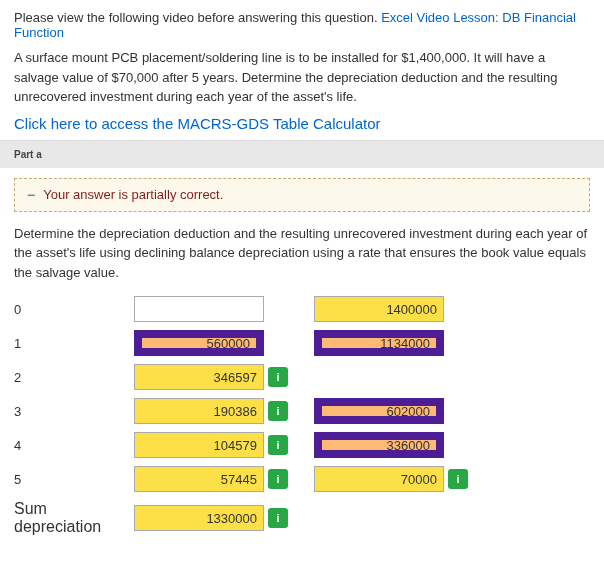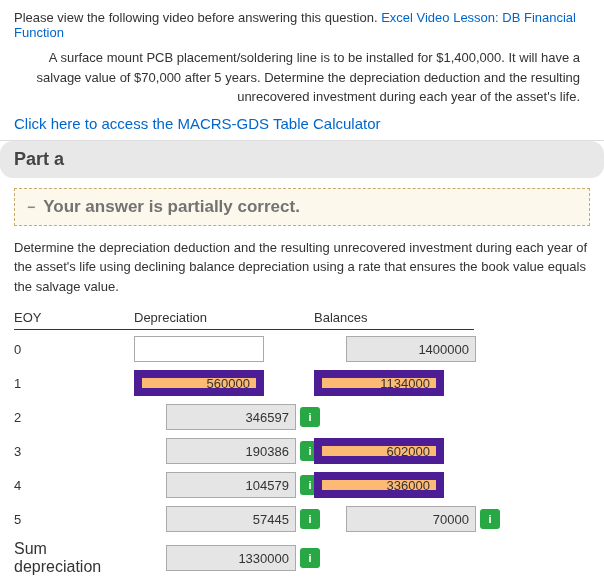--- a/index.html
+++ b/index.html
@@ -5,71 +5,68 @@
     * { box-sizing: border-box; margin: 0; padding: 0; }
     body {
       font-family: Arial, sans-serif;
       font-size: 13px;
       color: #333;
       background: #fff;
       width: 604px;
       min-height: 578px;
     }
     .top-section {
-      padding: 10px 24px 8px 14px;
+      padding: 10px 14px 8px 14px;
       border-bottom: 1px solid #ddd;
     }
     .video-link {
       color: #0066cc;
       text-decoration: none;
       font-size: 13px;
     }
     .desc-text {
       margin-top: 8px;
       font-size: 13px;
       line-height: 1.5;
-      text-align: right;
     }
     .macrs-link {
       display: inline-block;
       margin-top: 8px;
       color: #0066cc;
       text-decoration: none;
       font-size: 15px;
     }
     .part-header {
       background: #e8e8e8;
       padding: 8px 14px;
-      font-size: 18px;
+      font-size: 10px;
       font-weight: bold;
       color: #444;
       margin-top: 0;
-      border-radius: 13px;
     }
     .main-content {
       padding: 10px 14px;
     }
     .partial-correct-box {
       background: #fdf8ec;
       border: 1px dashed #c8a96e;
       padding: 8px 12px;
       margin-bottom: 12px;
       display: flex;
       align-items: center;
       gap: 8px;
     }
     .minus-icon {
       color: #888;
       font-weight: bold;
       font-size: 14px;
     }
     .partial-text {
-      color: #737373;
-      font-size: 17px;
-      font-weight: bold;
+      color: #7f1d1d;
+      font-size: 13px;
     }
     .instruction-text {
       font-size: 13px;
       line-height: 1.5;
       margin-bottom: 14px;
     }
     .table-area {
       width: 100%;
     }
     .table-header-row {
@@ -103,23 +100,22 @@
       width: 130px;
       height: 26px;
       border: 1px solid #aaa;
       padding: 2px 6px;
       font-size: 13px;
       text-align: right;
       background: #f5f5f5;
       color: #333;
     }
     input.correct {
-      background: #e5e5e5;
+      background: #fde047;
       border: 1px solid #aaa;
-      margin-left: 32px;
     }
     input.wrong {
       background: #fdba74;
       border: 8px solid #4c1d95;
     }
     input.empty {
       background: #fff;
       border: 1px solid #aaa;
     }
     .info-btn {
@@ -164,25 +160,20 @@
 
 <div class="main-content">
   <div class="partial-correct-box">
     <span class="minus-icon">−</span>
     <span class="partial-text">Your answer is partially correct.</span>
   </div>
 
   <p class="instruction-text">Determine the depreciation deduction and the resulting unrecovered investment during each year of the asset's life using declining balance depreciation using a rate that ensures the book value equals the salvage value.</p>
 
   <div class="table-area">
-    <div class="table-header-row">
-      <div class="col-header">EOY</div>
-      <div class="col-header">Depreciation</div>
-      <div class="col-header">Balances</div>
-    </div>
 
     <div class="data-row">
       <div class="row-label">0</div>
       <div class="input-wrap">
         <input type="text" class="empty" value="" style="text-align: right;">
       </div>
       <div class="input-wrap">
         <input type="text" class="correct" value="1400000" style="text-align: right;">
       </div>
     </div>

